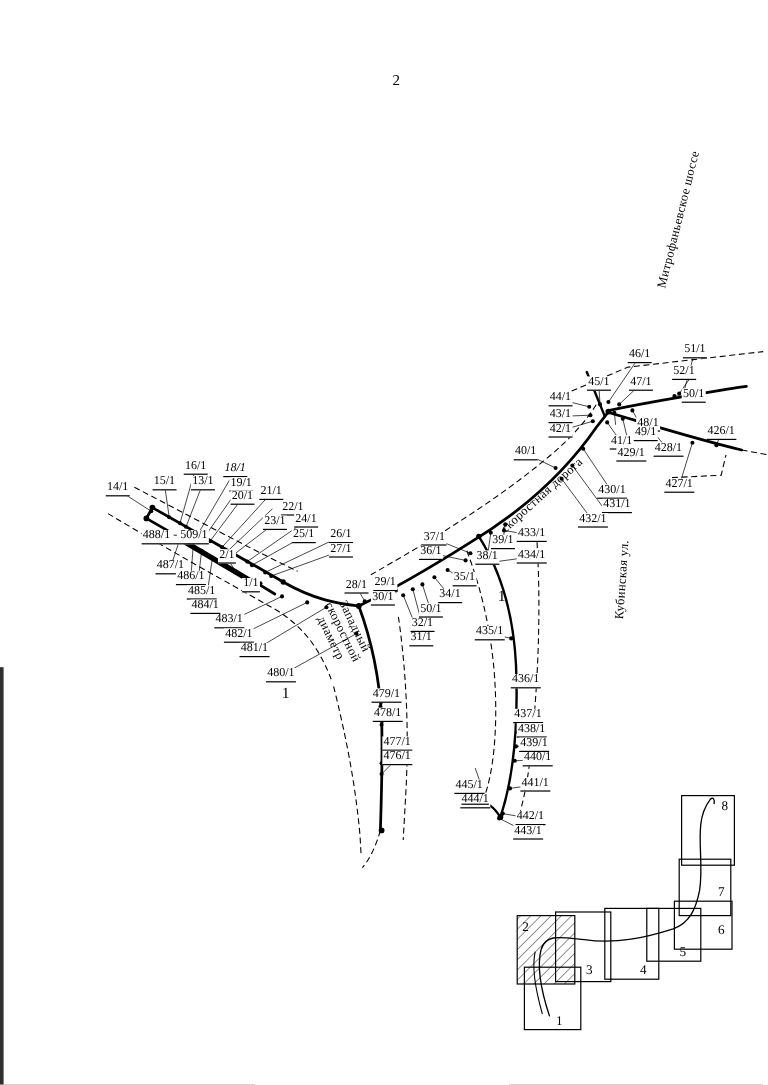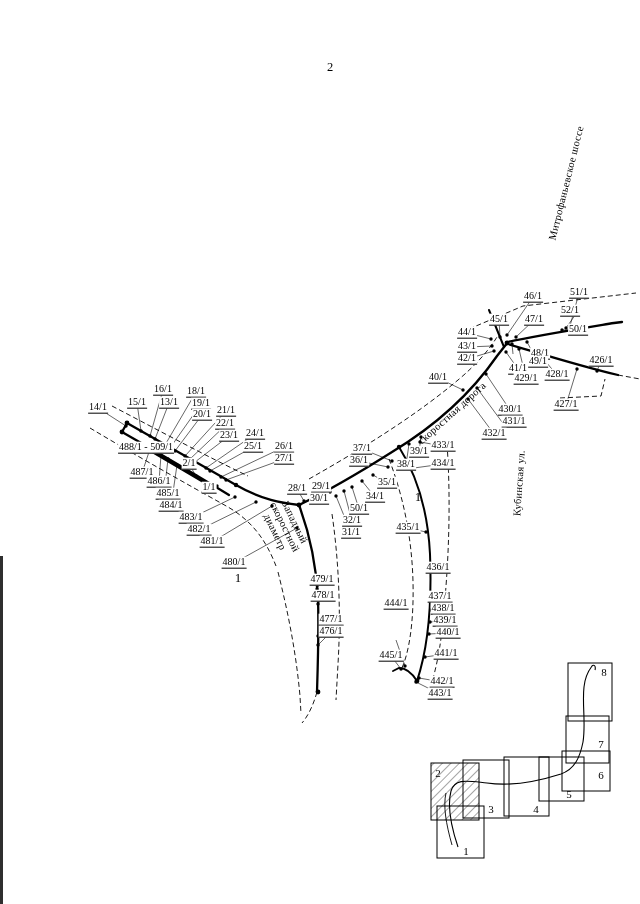--- a/index.html
+++ b/index.html
@@ -235,25 +235,25 @@
   </svg>
 
   <div id="label-layer">
     <div class="page-number">2</div>
     <span class="sheet-marker" style="left:238px;top:578px">1</span>
     <span class="sheet-marker" style="left:418px;top:497px">1</span>
   <span class="point-label" style="left: 98px; top: 408px;">14/1</span>
       <span class="point-label" style="left: 137px; top: 403px;">15/1</span>
       <span class="point-label" style="left: 163px; top: 390px;">16/1</span>
       <span class="point-label" style="left: 169px; top: 403px;">13/1</span>
-      <span class="point-label" style="left: 196px; top: 392px;">18/1</span>
+      <span class="point-label" style="left: 196px; top: 392px; font-style: italic;">18/1</span>
       <span class="point-label" style="left: 201px; top: 404px;">19/1</span>
       <span class="point-label" style="left: 202px; top: 415px; text-align: center;">20/1</span>
       <span class="point-label" style="left: 226px; top: 411px;">21/1</span>
-      <span class="point-label" style="left: 225px; top: 424px;">22/1</span>
+      <span class="point-label" style="left: 244px; top: 424px;">22/1</span>
       <span class="point-label" style="left: 229px; top: 436px;">23/1</span>
       <span class="point-label" style="left: 255px; top: 434px;">24/1</span>
       <span class="point-label" style="left: 253px; top: 447px;">25/1</span>
       <span class="point-label" style="left: 284px; top: 447px;">26/1</span>
       <span class="point-label" style="left: 284px; top: 459px;">27/1</span>
       <span class="point-label" style="left: 146px; top: 448px;">488/1 - 509/1</span>
       <span class="point-label" style="left: 189px; top: 464px;">2/1</span>
       <span class="point-label" style="left: 209px; top: 488px;">1/1</span>
       <span class="point-label" style="left: 142px; top: 473px;">487/1</span>
       <span class="point-label" style="left: 159px; top: 482px;">486/1</span>
@@ -299,21 +299,21 @@
       <span class="point-label" style="left: 443px; top: 464px;">434/1</span>
       <span class="point-label" style="left: 408px; top: 528px;">435/1</span>
       <span class="point-label" style="left: 438px; top: 568px;">436/1</span>
       <span class="point-label" style="left: 440px; top: 597px;">437/1</span>
       <span class="point-label" style="left: 443px; top: 609px;">438/1</span>
       <span class="point-label" style="left: 445px; top: 621px;">439/1</span>
       <span class="point-label" style="left: 448px; top: 633px;">440/1</span>
       <span class="point-label" style="left: 446px; top: 654px;">441/1</span>
       <span class="point-label" style="left: 442px; top: 682px;">442/1</span>
       <span class="point-label" style="left: 440px; top: 694px;">443/1</span>
-      <span class="point-label" style="left: 396px; top: 604px;">444/1</span>
+      <span class="point-label" style="left: 396px; top: 668px; text-decoration: underline;">444/1</span>
       <span class="point-label" style="left: 391px; top: 656px;">445/1</span>
       <span class="point-label" style="left: 322px; top: 580px;">479/1</span>
       <span class="point-label" style="left: 323px; top: 596px;">478/1</span>
       <span class="point-label" style="left: 331px; top: 620px;">477/1</span>
       <span class="point-label" style="left: 331px; top: 632px;">476/1</span>
       <span class="road-name" style="left: 566px; top: 183px; transform: translate(-50%, -50%) rotate(-76deg);">Митрофаньевское шоссе</span>
       <span class="road-name" style="left: 452px; top: 413px; transform: translate(-50%, -50%) rotate(-42deg);">скоростная дорога</span>
       <span class="road-name" style="left: 519px; top: 483px; transform: translate(-50%, -50%) rotate(-86deg);">Кубинская ул.</span>
       <span class="road-name" style="left: 285px; top: 527px; transform: translate(-50%, -50%) rotate(64deg); width: 72px; white-space: normal; text-align: center;">Западный скоростной диаметр</span>
       <span class="index-num" style="left: 466px; top: 851px;">1</span>

